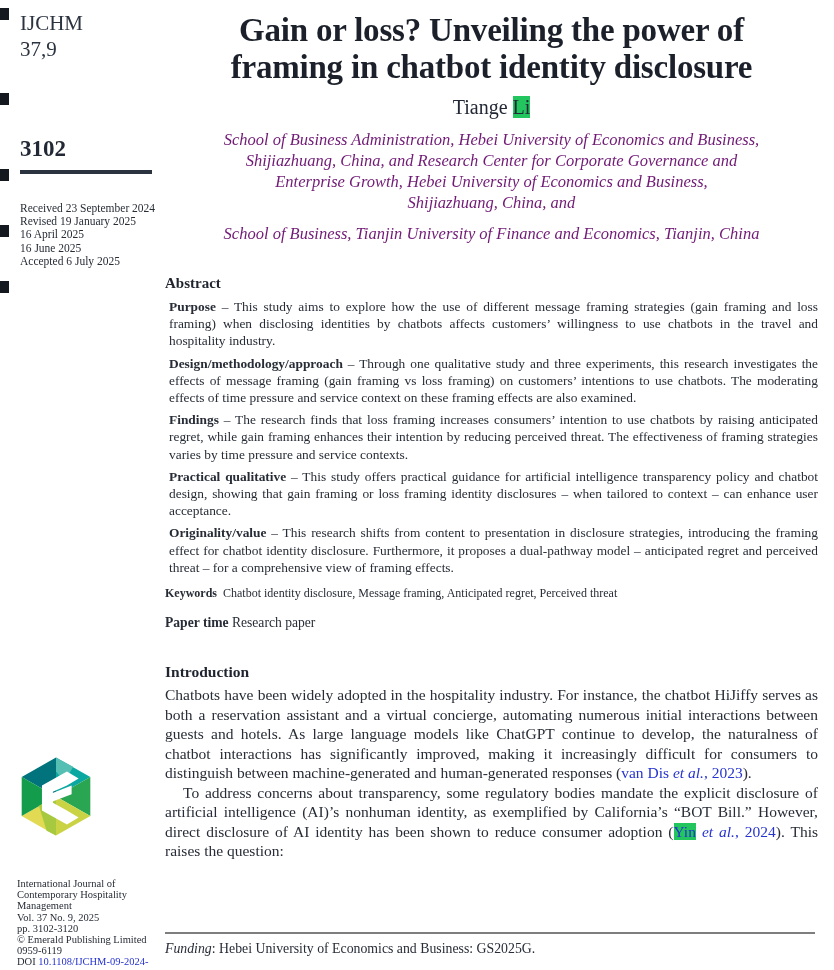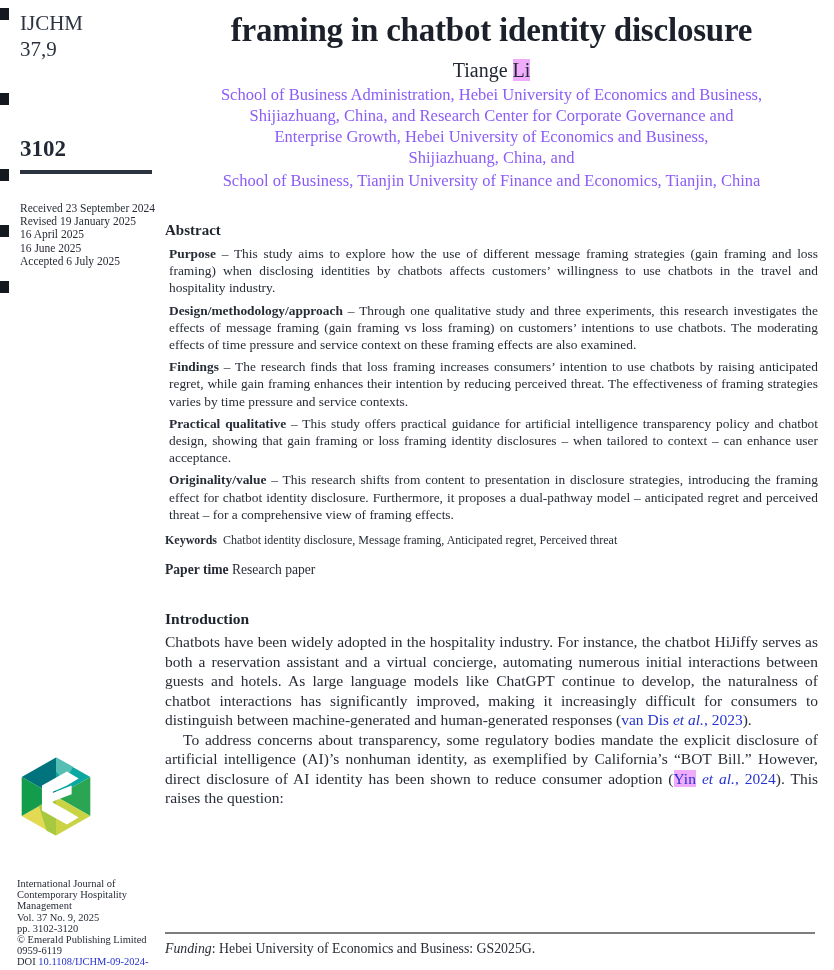--- a/index.html
+++ b/index.html
@@ -10,21 +10,21 @@
     overflow: hidden;
     font-family: "Liberation Serif", "DejaVu Serif", serif;
     color: #272c36;
     -webkit-font-smoothing: antialiased;
   }
 
   
   .b { font-weight: bold; }
   .i { font-style: italic; }
   .link { color: #2633cf; }
-  .hl { background: #f0abfc; }
+  .hl { background: #22c55e; }
 
   
   .edge-mark { position: absolute; left: 0; width: 9px; height: 12px; background: #14181f; }
   .edge-mark:nth-of-type(1) { top: 8px; }
   .edge-mark:nth-of-type(2) { top: 93px; }
   .edge-mark:nth-of-type(3) { top: 169px; }
   .edge-mark:nth-of-type(4) { top: 225px; }
   .edge-mark:nth-of-type(5) { top: 281px; }
 
   
@@ -60,23 +60,23 @@
     font-size: 33px; line-height: 37px; font-weight: bold;
     text-align: center; color: #1b202a;
     letter-spacing: -0.2px;
   }
   .author-name {
     margin-top: 9px;
     font-size: 20px; line-height: 24px; text-align: center; color: #222835;
   }
   .author-name.second { margin-top: 15px; }
   .affiliation {
-    margin-top: 2px;
+    margin-top: 10px;
     font-size: 16.5px; line-height: 21px;
-    text-align: center; color: #8b5cf6;
+    font-style: italic; text-align: center; color: #701a75;
   }
 
   .section-head {
     margin: 30px 0 0 0;
     font-size: 15px; line-height: 19px; font-weight: bold; color: #1f242e;
   }
   .abstract-sec {
     margin: 5px 0 0 4px;
     font-size: 13.4px; line-height: 17.2px;
     text-align: justify;
@@ -149,20 +149,21 @@
   <div>Management</div>
   <div>Vol. 37 No. 9, 2025</div>
   <div>pp. 3102-3120</div>
   <div>© Emerald Publishing Limited</div>
   <div>0959-6119</div>
   <div><span>DOI </span><span class="link">10.1108/IJCHM-09-2024-1415</span></div>
 </div>
 
 <div class="main">
   <h1 class="article-title">
+    <div>Gain or loss? Unveiling the power of</div>
     <div>framing in chatbot identity disclosure</div>
   </h1>
 
   <div class="author-name"><span>Tiange </span><span class="hl">Li</span></div>
   <div class="affiliation">
     <div>School of Business Administration, Hebei University of Economics and Business,</div>
     <div>Shijiazhuang, China, and Research Center for Corporate Governance and</div>
     <div>Enterprise Growth, Hebei University of Economics and Business,</div>
     <div>Shijiazhuang, China, and</div>
   </div>

